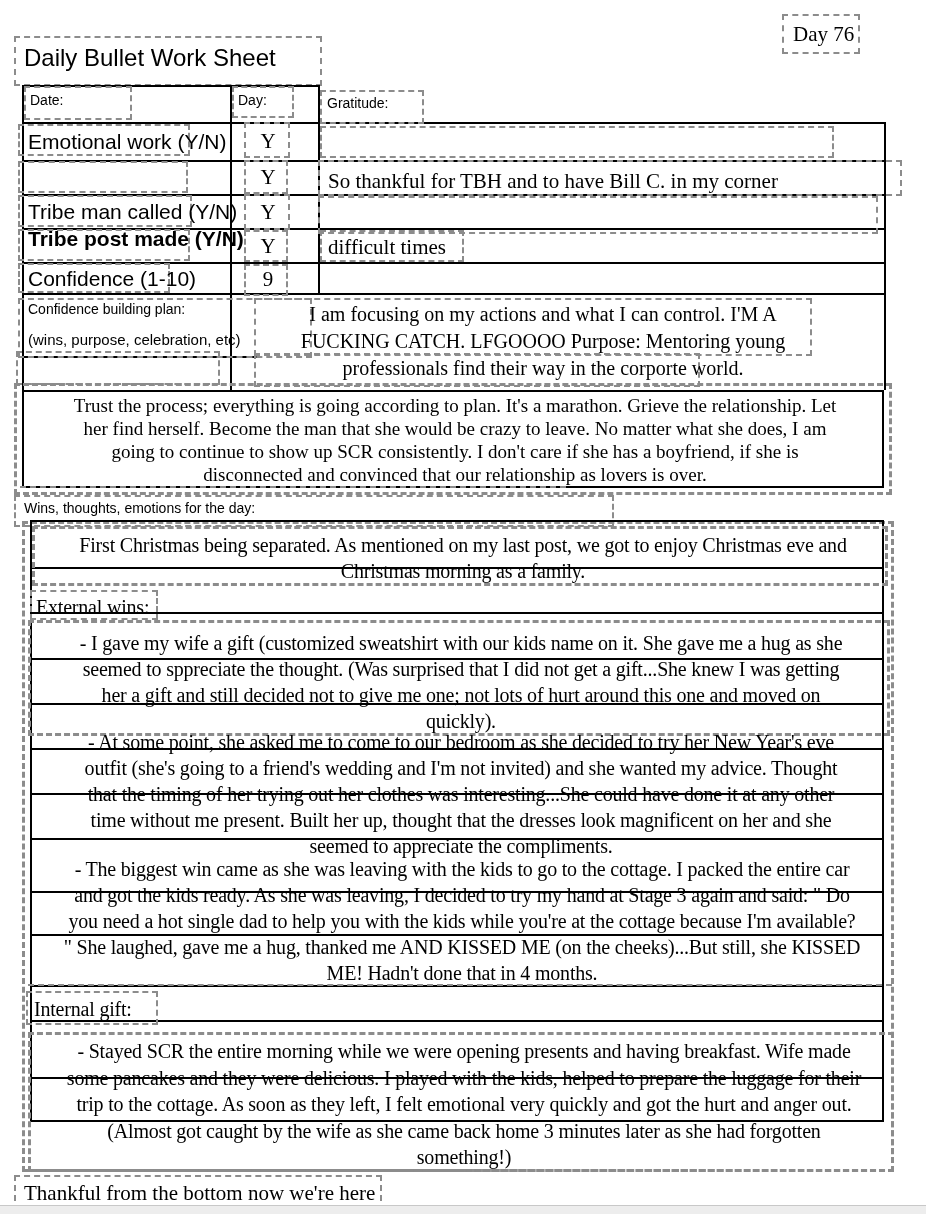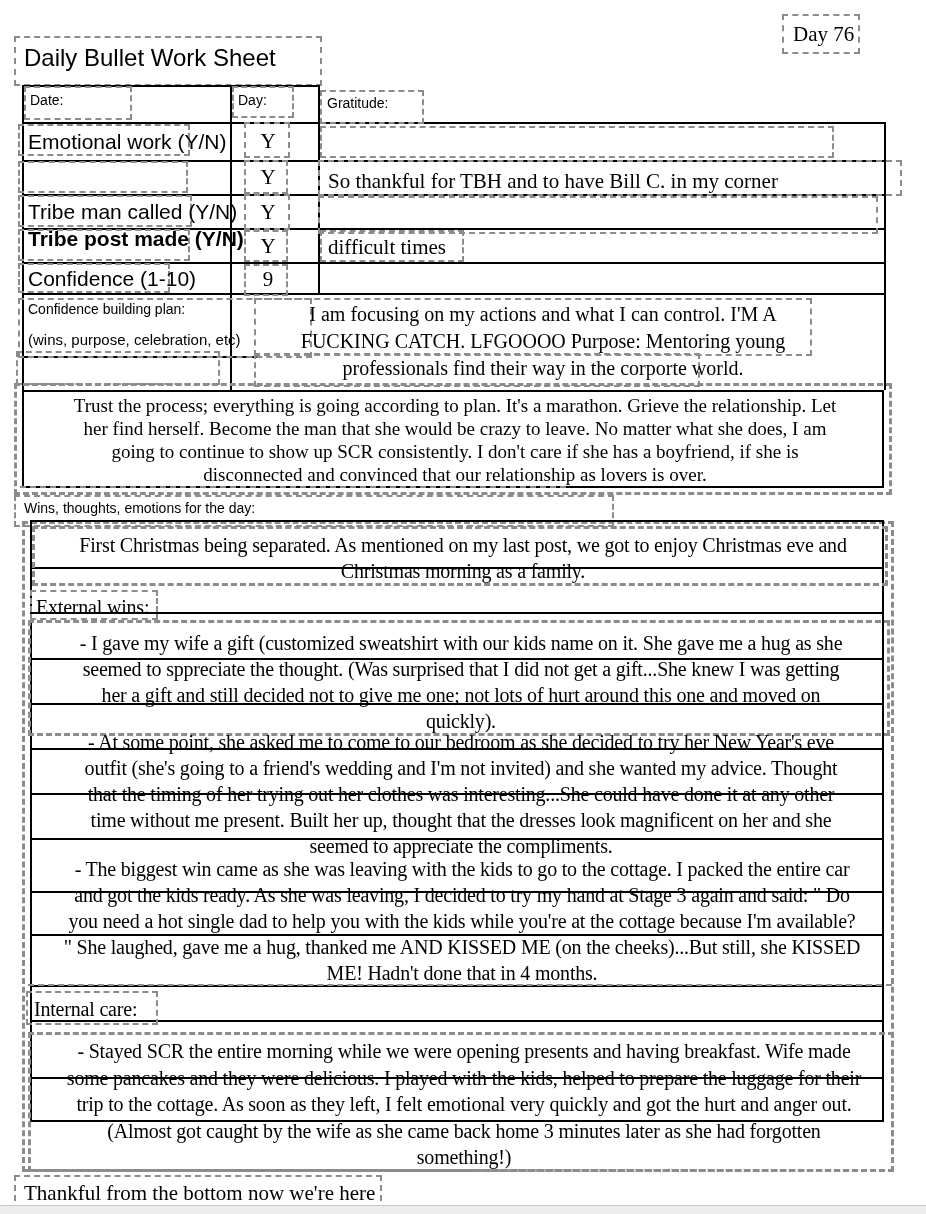--- a/index.html
+++ b/index.html
@@ -140,21 +140,21 @@
 seemed to appreciate the compliments.</div>
 
   <div class="abs ser pre t20" style="left:36px;top:856px;width:852px;">- The biggest win came as she was leaving with the kids to go to the cottage. I packed the entire car
 and got the kids ready. As she was leaving, I decided to try my hand at Stage 3 again and said: " Do
 you need a hot single dad to help you with the kids while you're at the cottage because I'm available?
 " She laughed, gave me a hug, thanked me AND KISSED ME (on the cheeks)...But still, she KISSED
 ME! Hadn't done that in 4 months.</div>
   <div class="abs dul" style="left:28px;top:982px;width:864px;height:2px;"></div>
 
   <div class="abs dbox" style="left:26px;top:991px;width:132px;height:34px;"></div>
-  <div class="abs ser t20" style="left:34px;top:996px;">Internal care:</div>
+  <div class="abs ser t20" style="left:34px;top:996px;">Internal gift:</div>
 
   <div class="abs dbox3" style="left:28px;top:1032px;width:866px;height:140px;"></div>
   <div class="abs ser pre" style="left:36px;top:1038px;font-size:20px;line-height:26.5px;letter-spacing:-0.2px;width:856px;">- Stayed SCR the entire morning while we were opening presents and having breakfast. Wife made
 some pancakes and they were delicious. I played with the kids, helped to prepare the luggage for their
 trip to the cottage. As soon as they left, I felt emotional very quickly and got the hurt and anger out.
 (Almost got caught by the wife as she came back home 3 minutes later as she had forgotten
 something!)</div>
 
   <div class="abs dbox" style="left:14px;top:1175px;width:368px;height:36px;"></div>
   <div class="abs ser t21" style="left:24px;top:1181px;">Thankful from the bottom now we're here</div>

